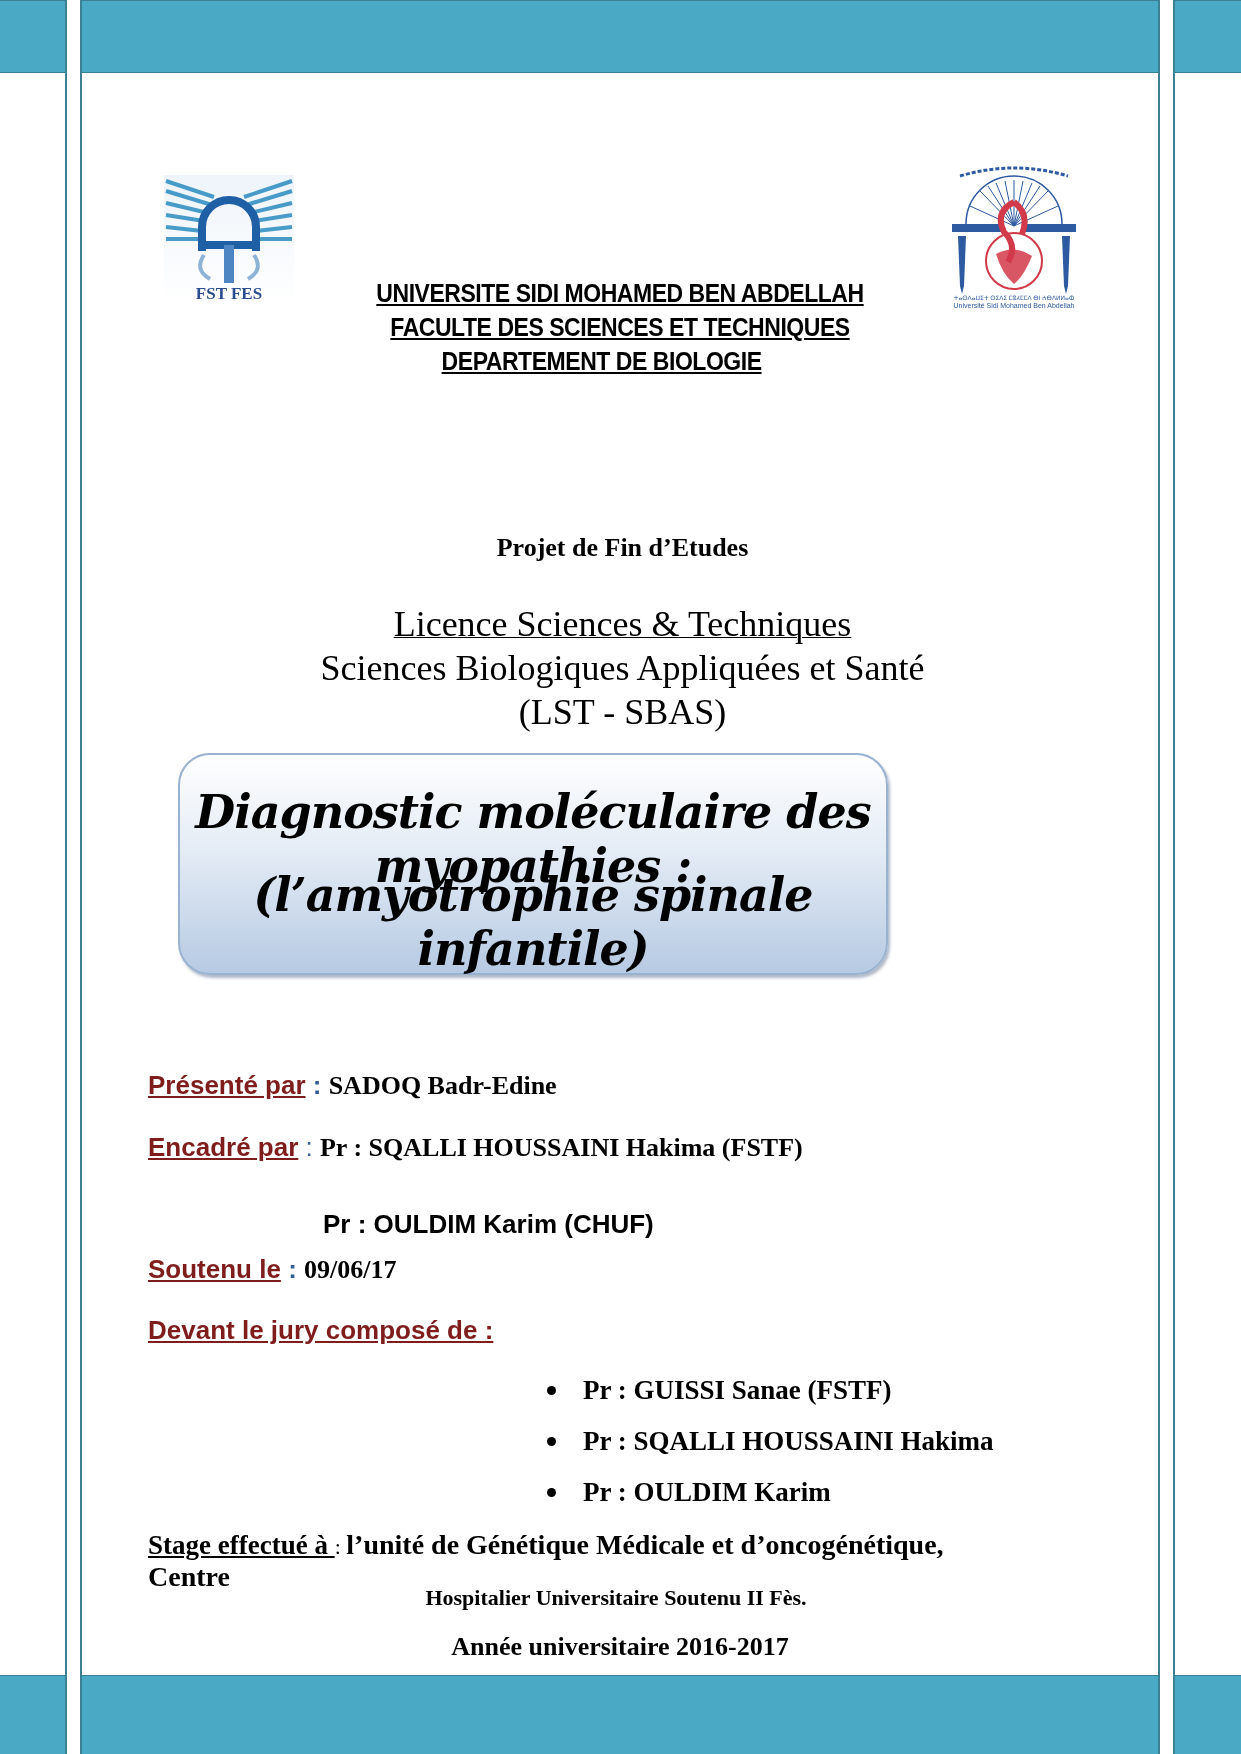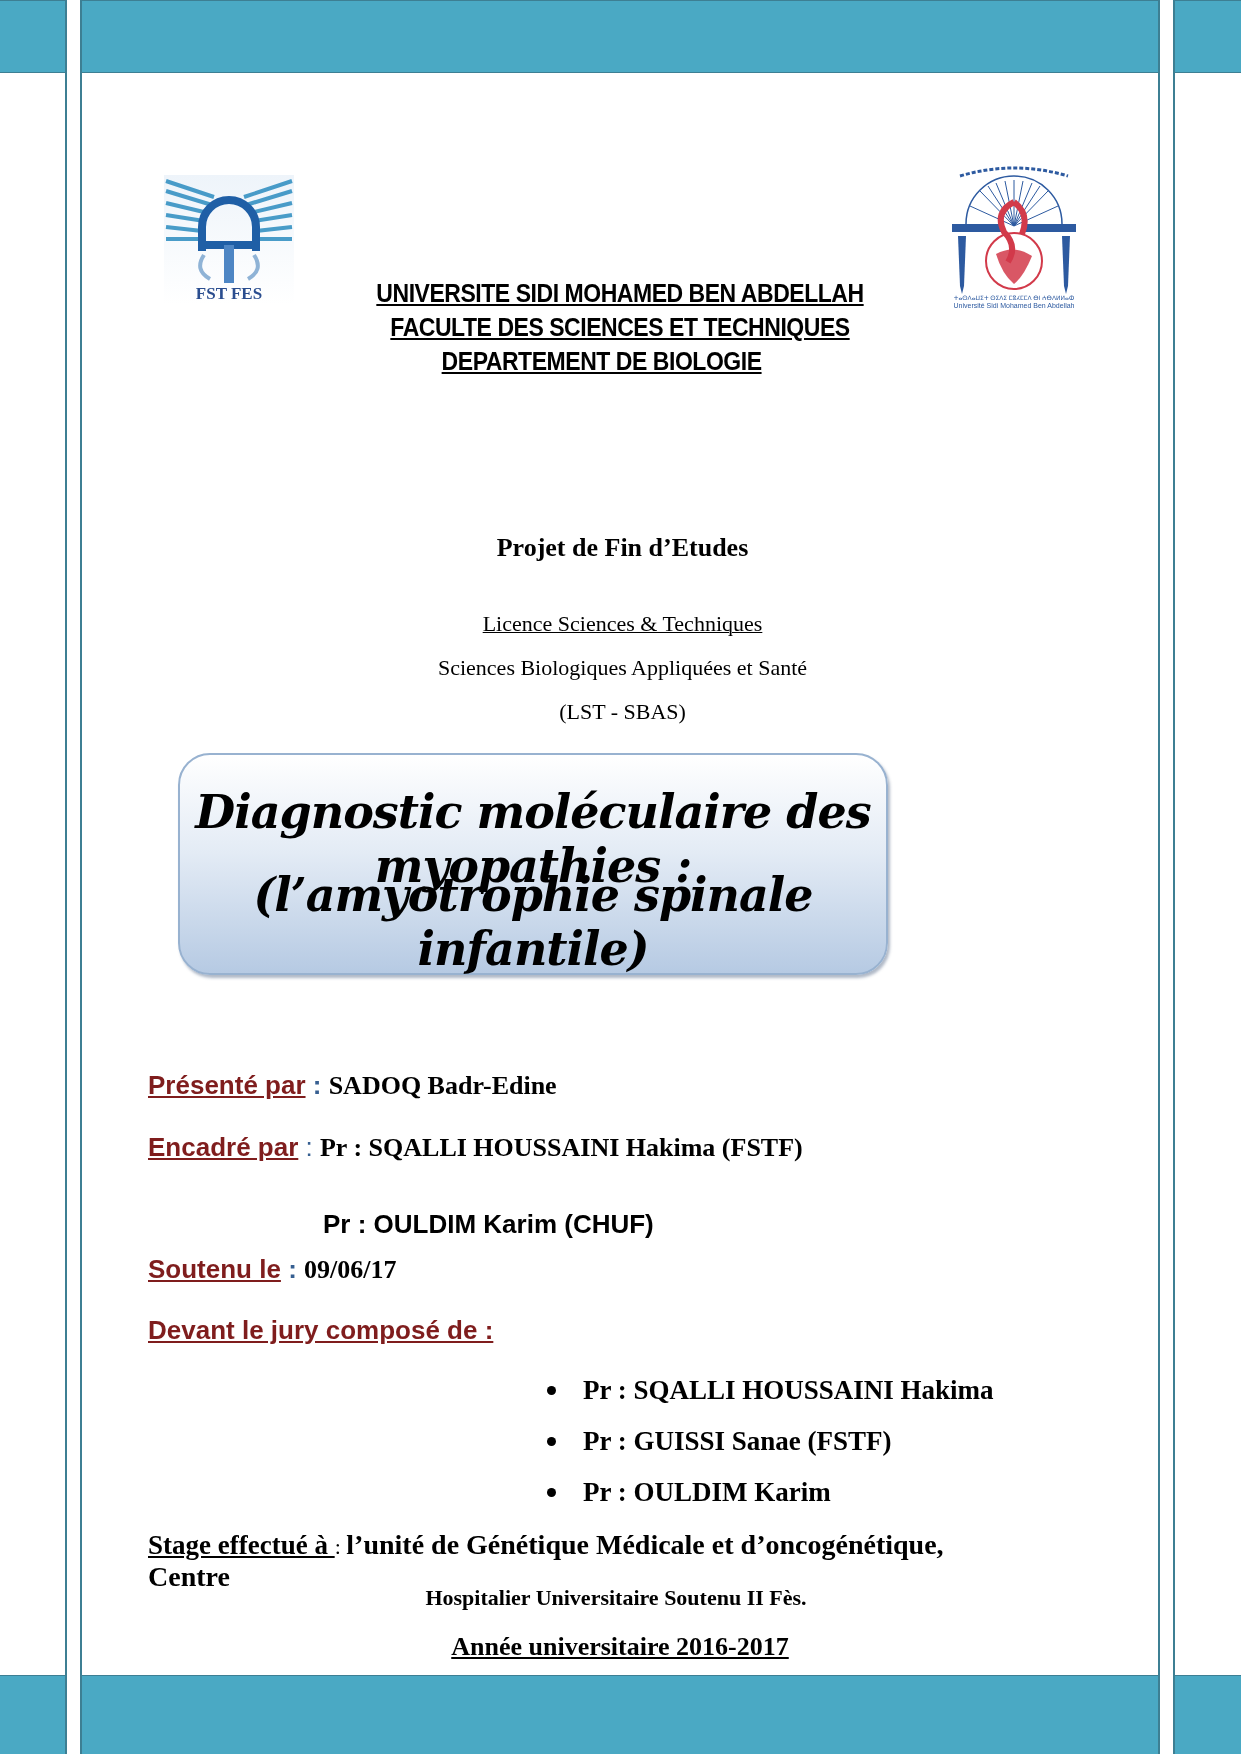--- a/index.html
+++ b/index.html
@@ -29,21 +29,21 @@
     }
     .uni-header div { text-decoration: underline; }
     .uni-header .dept { margin-left: -40px; }
 
     .pfe-title {
       position: absolute; left: 300px; top: 533px; width: 645px; text-align: center;
       font-family: "Liberation Serif", serif; font-weight: bold; font-size: 26px;
     }
     .licence {
       position: absolute; left: 240px; top: 602px; width: 765px; text-align: center;
-      font-family: "Liberation Serif", serif; font-size: 22px; line-height: 44px;
+      font-family: "Liberation Serif", serif; font-size: 36px; line-height: 44px;
     }
     .licence .l1 { text-decoration: underline; text-decoration-thickness: 1px; }
 
     .title-box {
       position: absolute; left: 178px; top: 753px; width: 710px; height: 222px;
       border: 2px solid #98b2d0; border-radius: 32px;
       background: linear-gradient(to bottom, #ffffff 0%, #e3ebf5 45%, #b6cae3 100%);
       box-shadow: 2px 3px 3px rgba(80,100,130,0.45);
       box-sizing: border-box;
     }
@@ -77,21 +77,21 @@
       position: absolute; left: 2px; top: 11px; width: 9px; height: 9px; border-radius: 50%; background: #000;
     }
 
     .stage { position: absolute; left: 148px; top: 1529px; width: 860px; font-family: "Liberation Serif", serif; font-weight: bold; }
     .stage .lbl { font-size: 27px; text-decoration: underline; }
     .stage .colon { font-size: 22px; font-weight: normal; }
     .stage .val1 { font-size: 28px; }
     .stage .val2 { position: absolute; left: 0; top: 56px; width: 936px; text-align: center; font-size: 22px; }
     .year {
       position: absolute; left: 300px; top: 1632px; width: 640px; text-align: center;
-      font-family: "Liberation Serif", serif; font-weight: bold; font-size: 26px; text-decoration: underline;
+      font-family: "Liberation Serif", serif; font-weight: bold; font-size: 26px; 
     }
   </style>
 </head>
 <body>
 
 <div class="band band-top-left"></div>
 <div class="band band-top-main"></div>
 <div class="band band-top-right"></div>
 <div class="band band-bot-left"></div>
 <div class="band band-bot-main"></div>
@@ -187,22 +187,22 @@
 </div>
 <div class="info row-encadre2">Pr : OULDIM Karim (CHUF)</div>
 <div class="info row-soutenu">
   <span class="lbl">Soutenu le</span><span class="sep"> : </span><span class="val">09/06/17</span>
 </div>
 <div class="info row-jury">
   <span class="lbl">Devant le jury composé de :</span>
 </div>
 
 <ul class="jury-list">
+  <li><span class="bullet"></span><span>Pr : GUISSI Sanae (FSTF)</span></li>
   <li><span class="bullet"></span><span>Pr : SQALLI HOUSSAINI Hakima</span></li>
-  <li><span class="bullet"></span><span>Pr : GUISSI Sanae (FSTF)</span></li>
   <li><span class="bullet"></span><span>Pr : OULDIM Karim</span></li>
 </ul>
 
 <div class="stage">
   <span class="lbl">Stage effectué à </span><span class="colon">: </span><span class="val1">l’unité de Génétique Médicale et d’oncogénétique, Centre</span>
   <div class="val2">Hospitalier Universitaire Soutenu II Fès.</div>
 </div>
 
 <div class="year">Année universitaire 2016-2017</div>
 

